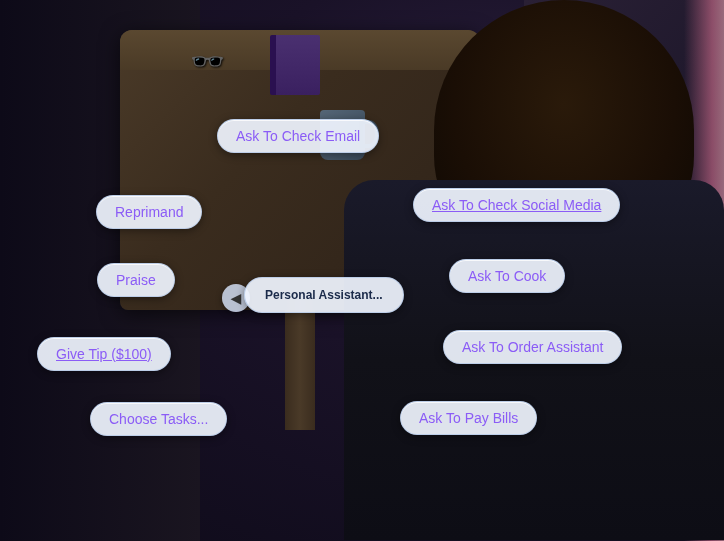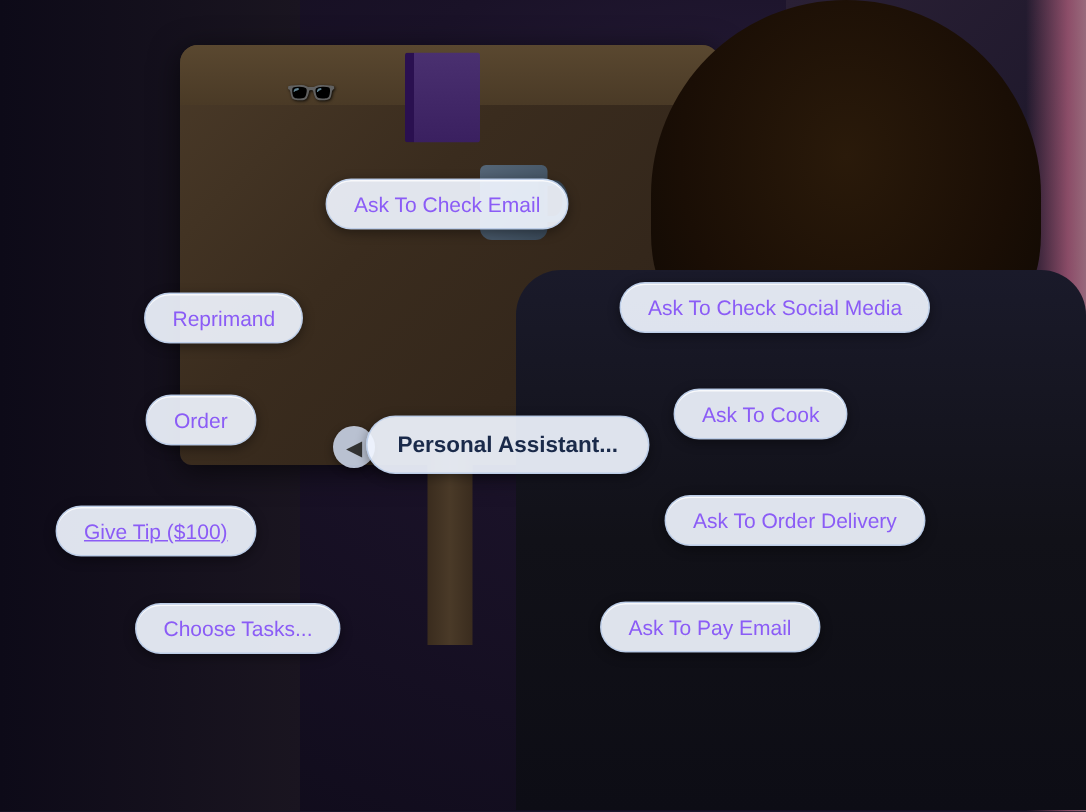--- a/index.html
+++ b/index.html
@@ -184,21 +184,21 @@
       user-select: none;
     }
 
     
     .center-label {
       position: absolute;
       background: rgba(240, 245, 255, 0.92);
       border: 1.5px solid rgba(180, 200, 230, 0.8);
       border-radius: 20px;
       padding: 10px 20px;
-      font-size: 15px;
+      font-size: 12px;
       font-weight: 600;
       color: #1a2a4a;
       box-shadow: 0 2px 8px rgba(0,0,0,0.4);
     }
 
     
     .arrow-indicator {
       position: absolute;
       width: 28px;
       height: 28px;
@@ -233,33 +233,33 @@
   </div>
 
   <div class="character">
     <div class="hair"></div>
     <div class="body"></div>
   </div>
 </div>
 
 <div class="menu-btn" style="top: 119px; left: 217px;">Ask To Check Email</div>
 
-<div class="menu-btn" style="top: 188px; left: 413px;">Ask To Check Social Media</div>
+<div class="menu-btn" style="top: 188px; left: 413px; text-decoration: underline;">Ask To Check Social Media</div>
 
 <div class="menu-btn" style="top: 195px; left: 96px;">Reprimand</div>
 
-<div class="menu-btn" style="top: 263px; left: 97px;">Order</div>
+<div class="menu-btn" style="top: 263px; left: 97px;">Praise</div>
 
 <div class="menu-btn" style="top: 259px; left: 449px;">Ask To Cook</div>
 
 <div class="arrow-indicator" style="top: 284px; left: 222px;">
   ◀
 </div>
 
 <div class="center-label" style="top: 277px; left: 244px;">Personal Assistant...</div>
 
 <div class="menu-btn" style="top: 337px; left: 37px; text-decoration: underline;">Give Tip ($100)</div>
 
-<div class="menu-btn" style="top: 330px; left: 443px;">Ask To Order Delivery</div>
+<div class="menu-btn" style="top: 330px; left: 443px;">Ask To Order Assistant</div>
 
 <div class="menu-btn" style="top: 402px; left: 90px;">Choose Tasks...</div>
 
-<div class="menu-btn" style="top: 401px; left: 400px;">Ask To Pay Email</div>
+<div class="menu-btn" style="top: 401px; left: 400px;">Ask To Pay Bills</div>
 
 </body></html>

